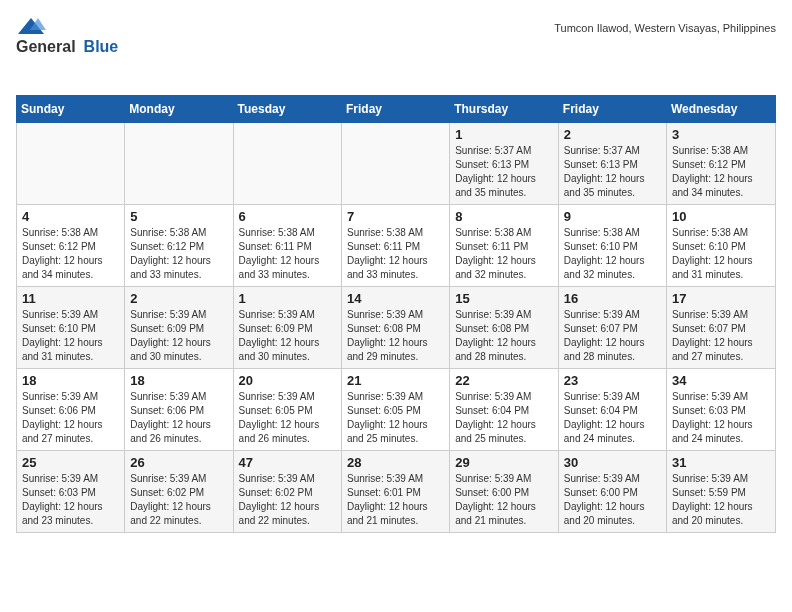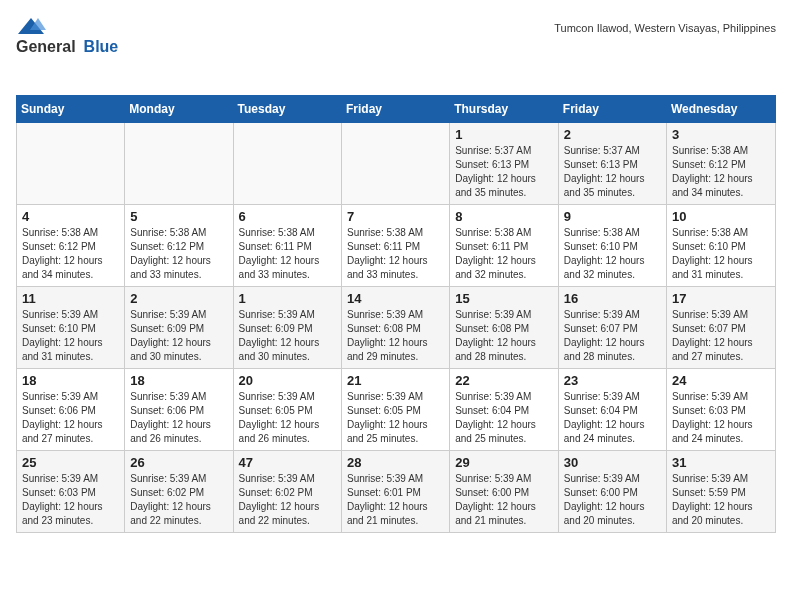--- a/index.html
+++ b/index.html
@@ -282,21 +282,21 @@
 and 25 minutes.</div>
         </td>
         <td>
           <div class="day-number">23</div>
           <div class="day-info" style="white-space: pre-line;">Sunrise: 5:39 AM
 Sunset: 6:04 PM
 Daylight: 12 hours
 and 24 minutes.</div>
         </td>
         <td>
-          <div class="day-number">24</div>
+          <div class="day-number">34</div>
           <div class="day-info" style="white-space: pre-line;">Sunrise: 5:39 AM
 Sunset: 6:03 PM
 Daylight: 12 hours
 and 24 minutes.</div>
         </td>
       </tr>
       <tr>
         <td>
           <div class="day-number">25</div>
           <div class="day-info" style="white-space: pre-line;">Sunrise: 5:39 AM

